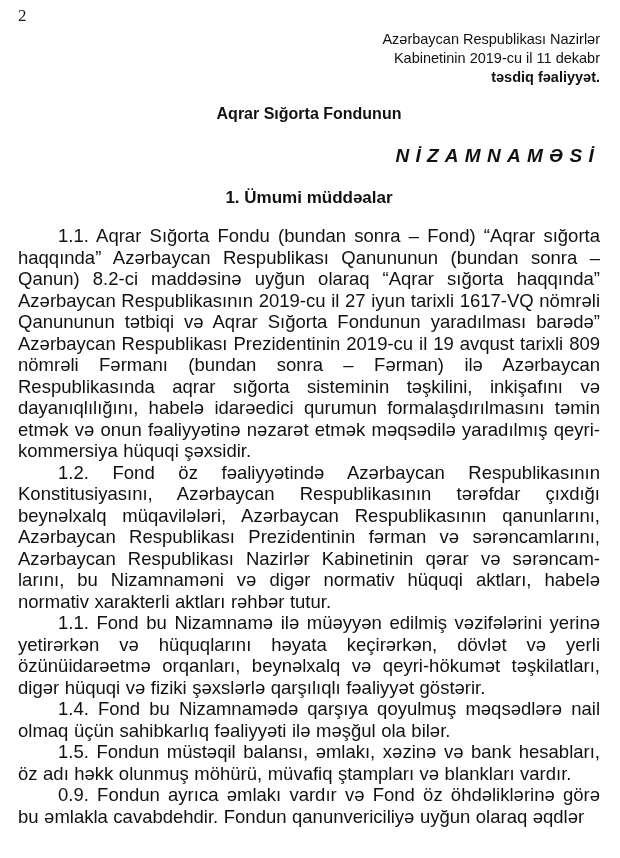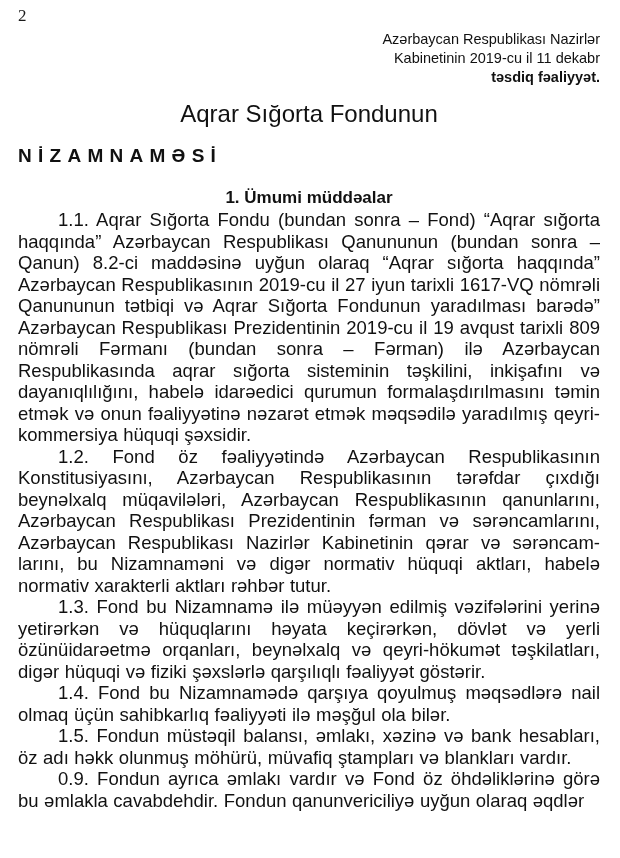--- a/index.html
+++ b/index.html
@@ -27,40 +27,42 @@
     width: 270px;
     margin: 4px 0 0 auto;
     text-align: right;
     font-size: 14.5px;
     line-height: 19px;
   }
   .approval .bold-line { font-weight: bold; }
   .doc-title {
     margin: 16px 0 0 0;
     text-align: center;
-    font-size: 24px;
-    font-weight: normal;
+    font-size: 16px;
+    font-weight: bold;
     line-height: 22px;
   }
   .charter-title {
     margin: 20px 0 0 0;
-    text-align: left;
+    text-align: right;
     font-size: 19px;
     font-weight: bold;
     letter-spacing: 0.33em;
     line-height: 22px;
+    font-style: italic;
   }
   .section-heading {
     margin: 20px 0 0 0;
     text-align: center;
     font-size: 17px;
     font-weight: bold;
     line-height: 22px;
   }
   .body-text {
+    margin-top: 16px;
   }
   .body-text p {
     margin: 0;
     font-size: 18.5px;
     line-height: 21.5px;
     text-align: justify;
     text-indent: 40px;
     word-spacing: 0.02em;
   }
 </style>
@@ -79,19 +81,19 @@
 
   <div class="doc-title">Aqrar Sığorta Fondunun</div>
 
   <div class="charter-title">NİZAMNAMƏSİ</div>
 
   <div class="section-heading">1. Ümumi müddəalar</div>
 
   <div class="body-text">
     <p>1.1. Aqrar Sığorta Fondu (bundan sonra – Fond) “Aqrar sığorta haqqında” Azərbaycan Respublikası Qanununun (bundan sonra – Qanun) 8.2-ci maddəsinə uyğun olaraq “Aqrar sığorta haqqında” Azərbaycan Respublikasının 2019-cu il 27 iyun tarixli 1617-VQ nömrəli Qanununun tətbiqi və Aqrar Sığorta Fondunun yaradılması barədə” Azərbaycan Respublikası Prezidentinin 2019-cu il 19 avqust tarixli 809 nömrəli Fərmanı (bundan sonra – Fərman) ilə Azərbaycan Respublikasında aqrar sığorta sisteminin təşkilini, inkişafını və dayanıqlılığını, habelə idarəedici qurumun formalaşdırılmasını təmin etmək və onun fəaliyyətinə nəzarət etmək məqsədilə yaradılmış qeyri-kommersiya hüquqi şəxsidir.</p>
     <p>1.2. Fond öz fəaliyyətində Azərbaycan Respublikasının Konstitusiyasını, Azərbaycan Respublikasının tərəfdar çıxdığı beynəlxalq müqavilələri, Azərbaycan Respublikasının qanunlarını, Azərbaycan Respublikası Prezidentinin fərman və sərəncamlarını, Azərbaycan Respublikası Nazirlər Kabinetinin qərar və sərəncam­larını, bu Nizamnaməni və digər normativ hüquqi aktları, habelə normativ xarakterli aktları rəhbər tutur.</p>
-    <p>1.3. Fond bu Nizamnamə ilə müəyyən edilmiş vəzifələrini yerinə yetirərkən və hüquqlarını həyata keçirərkən, dövlət və yerli özünüidarəetmə orqanları, beynəlxalq və qeyri-hökumət təşkilatları, digər hüquqi və fiziki şəxslərlə qarşılıqlı fəaliyyət göstərir.</p>
+    <p>1.1. Fond bu Nizamnamə ilə müəyyən edilmiş vəzifələrini yerinə yetirərkən və hüquqlarını həyata keçirərkən, dövlət və yerli özünüidarəetmə orqanları, beynəlxalq və qeyri-hökumət təşkilatları, digər hüquqi və fiziki şəxslərlə qarşılıqlı fəaliyyət göstərir.</p>
     <p>1.4. Fond bu Nizamnamədə qarşıya qoyulmuş məqsədlərə nail olmaq üçün sahibkarlıq fəaliyyəti ilə məşğul ola bilər.</p>
     <p>1.5. Fondun müstəqil balansı, əmlakı, xəzinə və bank hesabları, öz adı həkk olunmuş möhürü, müvafiq ştampları və blankları vardır.</p>
     <p>0.9. Fondun ayrıca əmlakı vardır və Fond öz öhdəliklərinə görə bu əmlakla cavabdehdir. Fondun qanunvericiliyə uyğun olaraq əqdlər</p>
   </div>
 
 </div>
 
 </body></html>

